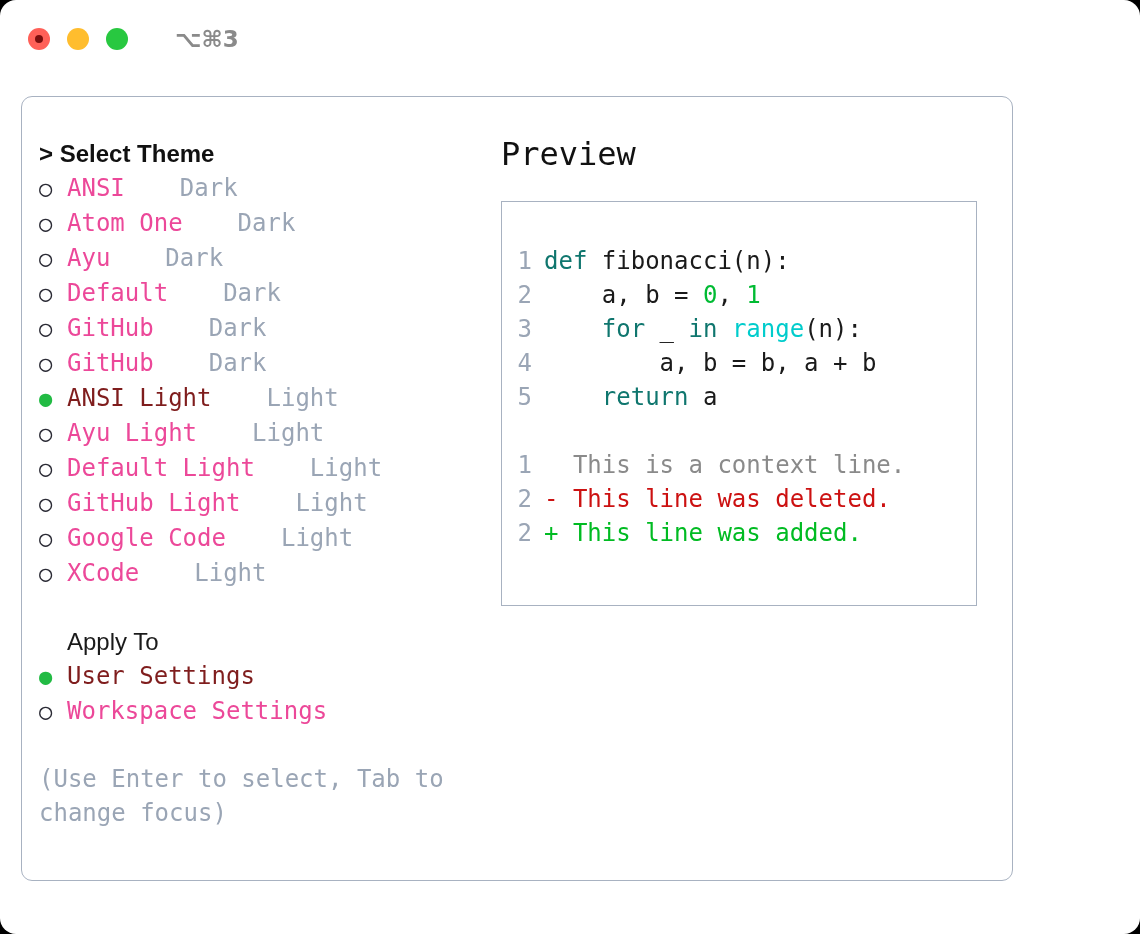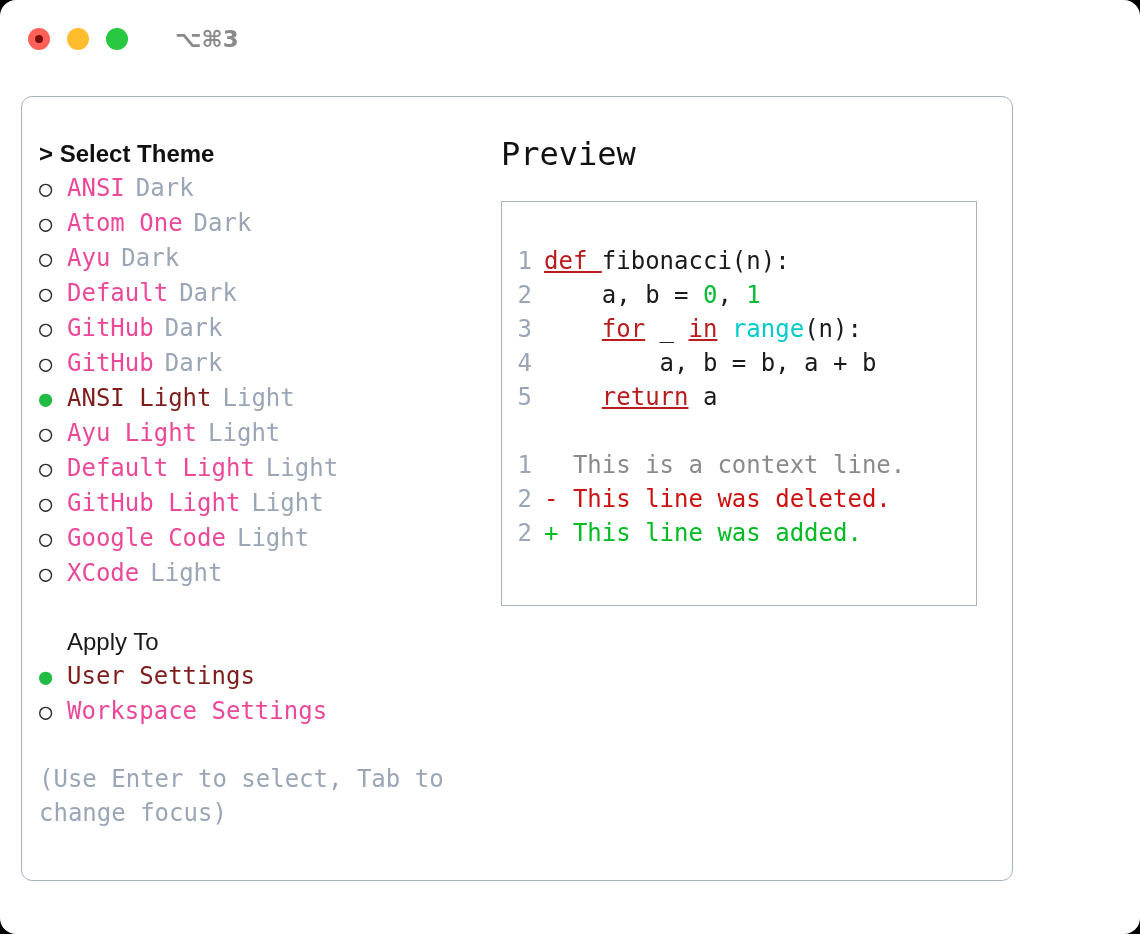--- a/index.html
+++ b/index.html
@@ -123,20 +123,21 @@
     color: #2b2b35;
     font-size: 22px;
     line-height: 34px;
   }
   .bullet.sel { color: #22bb44; }
   .opt-label { color: #ec4899; }
   .opt-label.sel { color: #7f1d1d; }
   .opt-variant {
     color: #9aa5b5;
     padding-left: 11px;
+    margin-left: 44px;
   }
 
   .gap-block { height: 34px; }
 
   .hint {
     position: absolute;
     left: 17px;
     top: 665px;
     width: 420px;
     font-size: 24px;
@@ -182,21 +183,21 @@
   }
   .lineno {
     flex: 0 0 28px;
     width: 28px;
     text-align: right;
     color: #9aa5b5;
     padding-right: 12px;
   }
   .code-text { color: #1a1a1a; white-space: pre; }
 
-  .tok-kw   { color: #b91c1c; text-decoration: underline; }
+  .tok-kw   { color: #0f766e; }
   .tok-fn   { color: #00cccc; }
   .tok-num  { color: #00bb33; }
   .tok-def  { color: #1a1a1a; }
 
   .spacer-line { height: 34px; }
 
   .diff-ctx { color: #8a8a8a; }
   .diff-del { color: #cc1111; }
   .diff-add { color: #00bb22; }
 </style>

